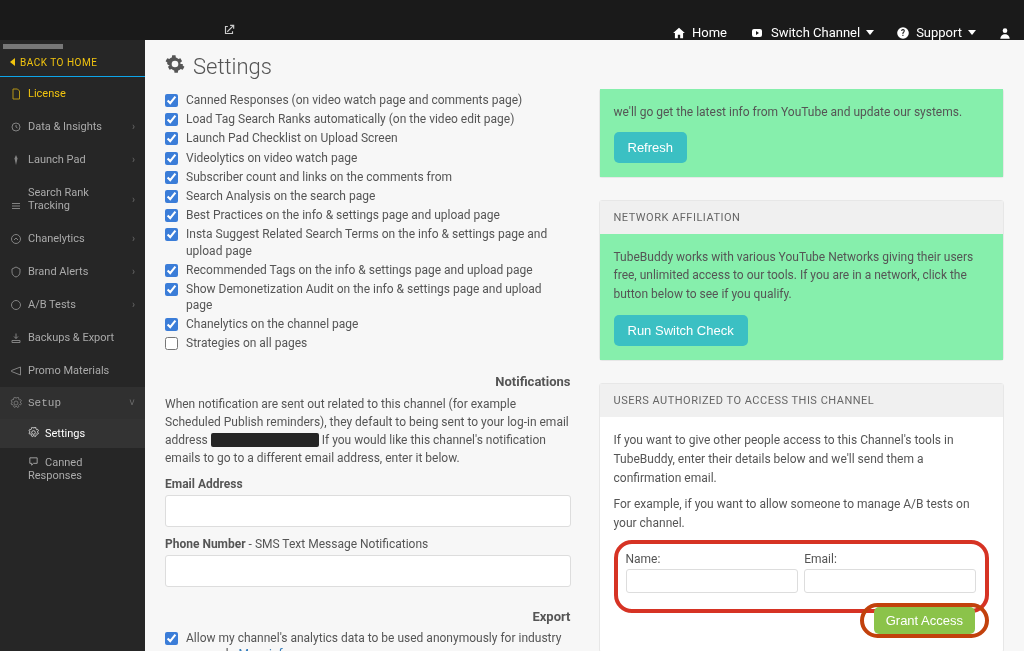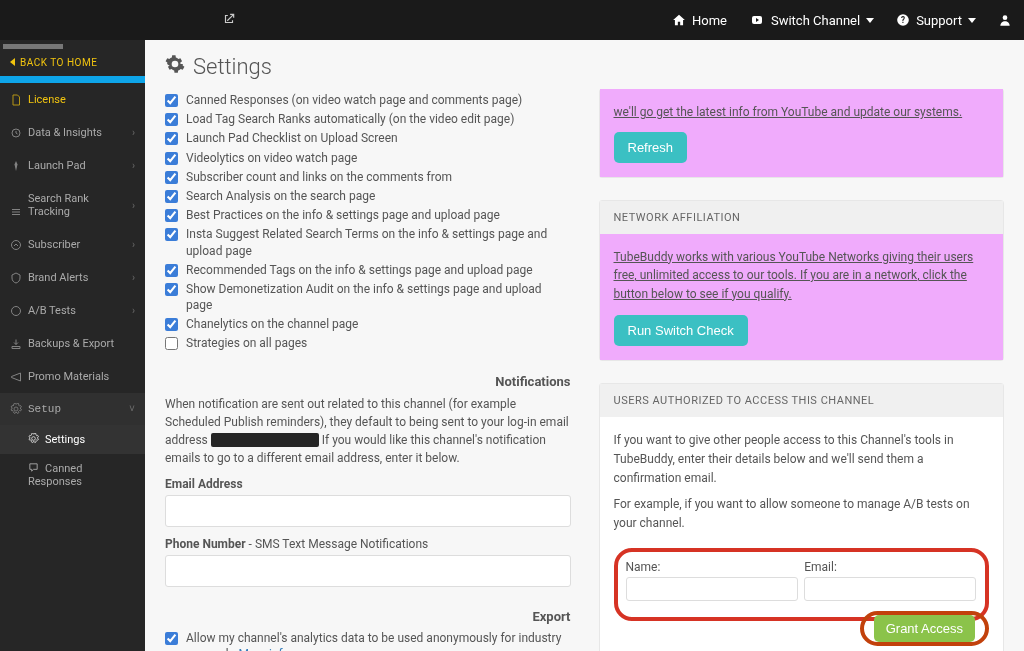--- a/index.html
+++ b/index.html
@@ -1,26 +1,26 @@
 <!DOCTYPE html>
 <html><head>
 <meta charset="utf-8">
 <style>
   *{box-sizing:border-box;margin:0;padding:0;}
   body{font-family:-apple-system,BlinkMacSystemFont,"Segoe UI",Roboto,Helvetica,Arial,sans-serif;font-size:13px;color:#555;background:#f7f7f7;}
-  .topbar{height:40px;background:#1a1a1a;color:#ddd;display:flex;align-items:center;padding:0 12px;}
+  .topbar{height:40px;background:#1a1a1a;color:#ddd;display:flex;align-items:flex-end;padding:0 12px;}
   .topbar .pop{margin-left:210px;font-size:14px;}
   .topnav{margin-left:auto;display:flex;align-items:center;gap:22px;}
   .topnav a{color:#fff;text-decoration:none;font-size:13px;display:flex;align-items:center;gap:6px;}
   .caret-down{width:0;height:0;border-left:4px solid transparent;border-right:4px solid transparent;border-top:5px solid #fff;display:inline-block;}
 
   .layout{display:flex;min-height:calc(100vh - 40px);}
   .sidebar{width:145px;background:#262626;color:#aaa;position:relative;display:flex;flex-direction:column;}
   .sidebar .thinbar{height:5px;background:#777;width:60px;margin:4px 3px 0;}
-  .back-home{display:block;padding:8px 10px;font-size:10px;letter-spacing:.5px;color:#f1c40f;border-bottom:7px solid #0ea5e9;}
+  .back-home{display:block;padding:8px 10px;font-size:10px;letter-spacing:.5px;color:#f1c40f;border-bottom:1px solid #0ea5e9;}
   .back-home .tri{display:inline-block;width:0;height:0;border-top:4px solid transparent;border-bottom:4px solid transparent;border-right:5px solid #f1c40f;margin-right:5px;}
   .navitem{display:flex;align-items:center;justify-content:space-between;padding:10px 10px;font-size:11px;cursor:pointer;}
   .navitem .ic{width:12px;height:12px;display:inline-block;margin-right:6px;opacity:.7;}
   .navitem .lbl{flex:1;display:flex;align-items:flex-end;}
   .navitem .chev{font-size:10px;opacity:.5;}
   .navitem.gold{color:#f1c40f;}
   .navitem.active{background:#303030;font-family:Liberation Mono, monospace;}
   .subitem{padding:8px 10px 8px 28px;font-size:11px;cursor:pointer;}
   .subitem.sel{background:#333;color:#fff;position:relative;}
   .subitem.sel::after{content:"";position:absolute;right:-8px;top:50%;margin-top:-8px;width:0;height:0;border-top:8px solid transparent;border-bottom:8px solid transparent;border-right:8px solid #f7f7f7;}
@@ -40,21 +40,21 @@
   .fld-label .sub{font-weight:normal;}
   .input{width:100%;border:1px solid #ddd;border-radius:3px;height:32px;padding:4px 8px;margin-top:4px;font-size:12px;}
   .link{color:#357ebd;text-decoration:underline;}
   .btn{border:none;border-radius:5px;padding:8px 14px;font-size:13px;color:#fff;cursor:pointer;}
   .btn-teal{background:#3bc0c3;}
   .btn-green{background:#8bc34a;}
 
   .panel{background:#fff;border:1px solid #e7e7e7;border-radius:3px;margin-bottom:22px;}
   .panel-h{background:#f0f0f0;padding:10px 14px;font-size:11px;color:#666;letter-spacing:.5px;}
   .panel-b{padding:14px;font-size:12px;color:#555;line-height:1.55;}
-  .panel-b.gray{background:#f0abfc;text-decoration:underline;}
+  .panel-b.gray{background:#86efac;}
   .hl-red{border:4px solid #d63324;border-radius:18px;padding:6px 8px 16px;}
   .hl-red2{border:4px solid #c2410c;border-radius:18px;padding:0 10px;display:inline-block;}
   .inline-field{display:inline-block;vertical-align:top;}
   .inline-field label{font-size:12px;color:#555;}
   .inline-field input{width:100%;border:1px solid #ddd;border-radius:3px;height:24px;padding:2px 6px;font-size:12px;}
   svg{pointer-events:none;}
 </style>
 </head>
 <body>
 
@@ -138,21 +138,21 @@
             <span>Search Rank Tracking</span>
           </span>
           <span class="chev">›</span>
         </div>
         <div class="navitem">
           <span class="lbl">
             <span class="ic"><svg width="12" height="12" viewBox="0 0 24 24" fill="none" stroke="currentColor" stroke-width="2">
                 <circle cx="12" cy="12" r="9"></circle>
                 <path d="M8 14l4-4 4 4"></path>
               </svg></span>
-            <span>Subscriber</span>
+            <span>Chanelytics</span>
           </span>
           <span class="chev">›</span>
         </div>
         <div class="navitem">
           <span class="lbl">
             <span class="ic"><svg width="12" height="12" viewBox="0 0 24 24" fill="currentColor">
                 <path d="M12 2l8 4v6c0 5-3.5 9-8 10-4.5-1-8-5-8-10V6z" fill="none" stroke="currentColor" stroke-width="2"></path>
               </svg></span>
             <span>Brand Alerts</span>
           </span>
@@ -292,21 +292,21 @@
             <div>TubeBuddy works with various YouTube Networks giving their users free, unlimited access to our tools. If you are in a network, click the button below to see if you qualify.</div>
             <button class="btn btn-teal" style="margin-top:12px">Run Switch Check</button>
           </div>
         </div>
 
         <div class="panel">
           <div class="panel-h">USERS AUTHORIZED TO ACCESS THIS CHANNEL</div>
           <div class="panel-b">
             <p>If you want to give other people access to this Channel's tools in TubeBuddy, enter their details below and we'll send them a confirmation email.</p>
             <p style="margin-top:8px">For example, if you want to allow someone to manage A/B tests on your channel.</p>
-            <div class="hl-red" style="margin-top:16px">
+            <div class="hl-red" style="margin-top:8px">
               <div class="inline-field" style="width:49%"><label>Name:</label><input style=""></div>
               <div class="inline-field" style="width:49%;margin-left:1%"><label>Email:</label><input style=""></div>
             </div>
             <div style="text-align:right;margin-top:-10px">
               <span class="hl-red2"><button class="btn btn-green" style="padding:6px 12px">Grant Access</button></span>
             </div>
           </div>
         </div>
 
       </div>

